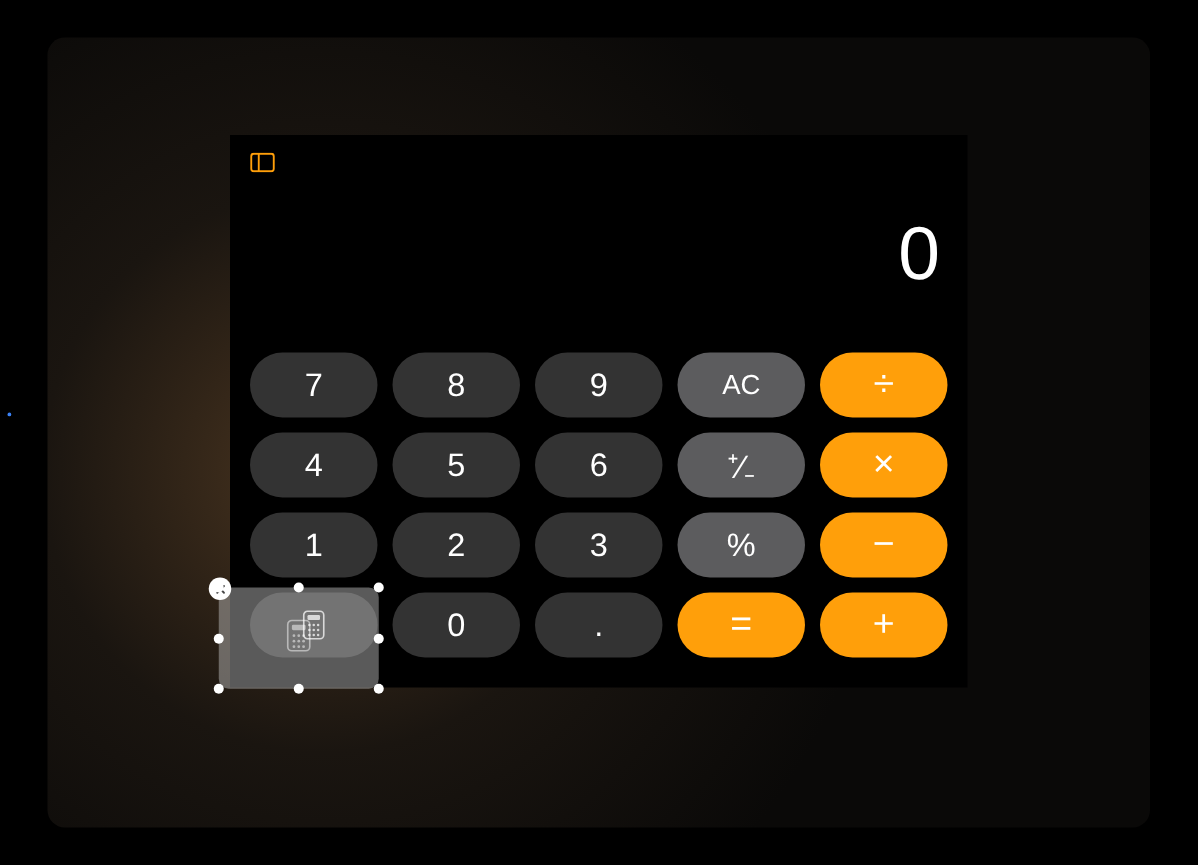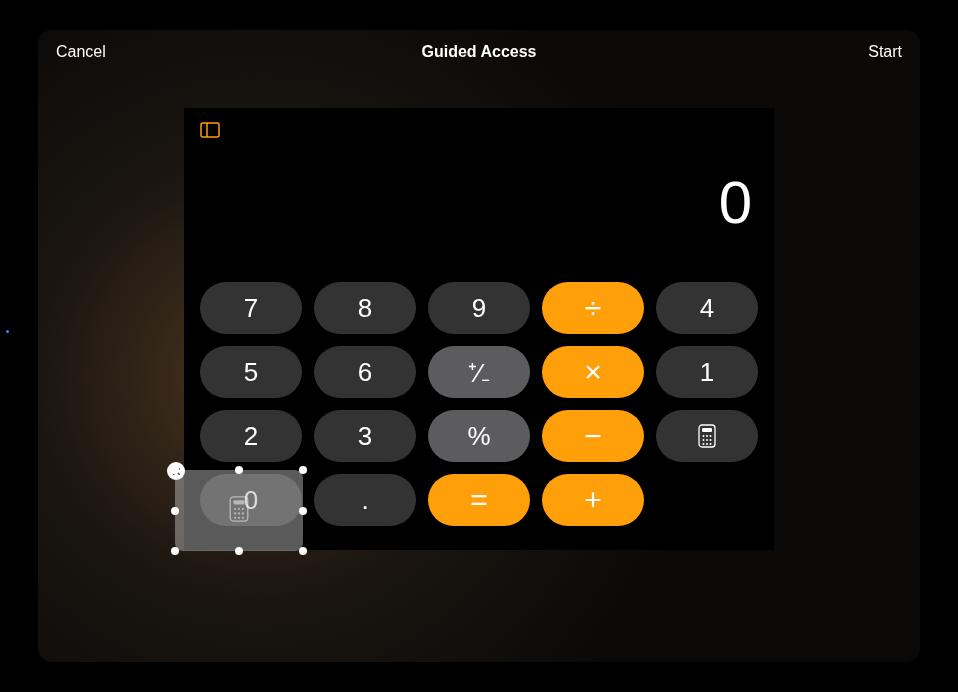--- a/index.html
+++ b/index.html
@@ -222,42 +222,38 @@
       border-radius: 50%;
     }
   </style>
 </head>
 <body>
 
 <div class="device-frame">
   <div class="side-indicator"></div>
   <div class="screen">
 
-    <div class="nav-bar">
-      <div class="nav-cancel">Cancel</div>
-      <div class="nav-title">Guided Access</div>
-      <div class="nav-start">Start</div>
-    </div>
 
     <div class="preview-area">
 
       <div class="sidebar-icon">
         <svg viewBox="0 0 20 16" fill="none" stroke="#ff9f0a" stroke-width="1.5">
           <rect x="1" y="1" width="18" height="14" rx="2"></rect>
           <line x1="7" y1="1" x2="7" y2="15"></line>
         </svg>
       </div>
 
       <div class="calc-display">0</div>
 
       <div class="keypad">
 
         <div class="key key-dark">7</div>
         <div class="key key-dark">8</div>
         <div class="key key-dark">9</div>
+        <div class="key key-gray key-ac">AC</div>
         <div class="key key-orange key-op">÷</div>
 
         <div class="key key-dark">4</div>
         <div class="key key-dark">5</div>
         <div class="key key-dark">6</div>
         <div class="key key-gray">⁺∕₋</div>
         <div class="key key-orange key-op">×</div>
 
         <div class="key key-dark">1</div>
         <div class="key key-dark">2</div>

